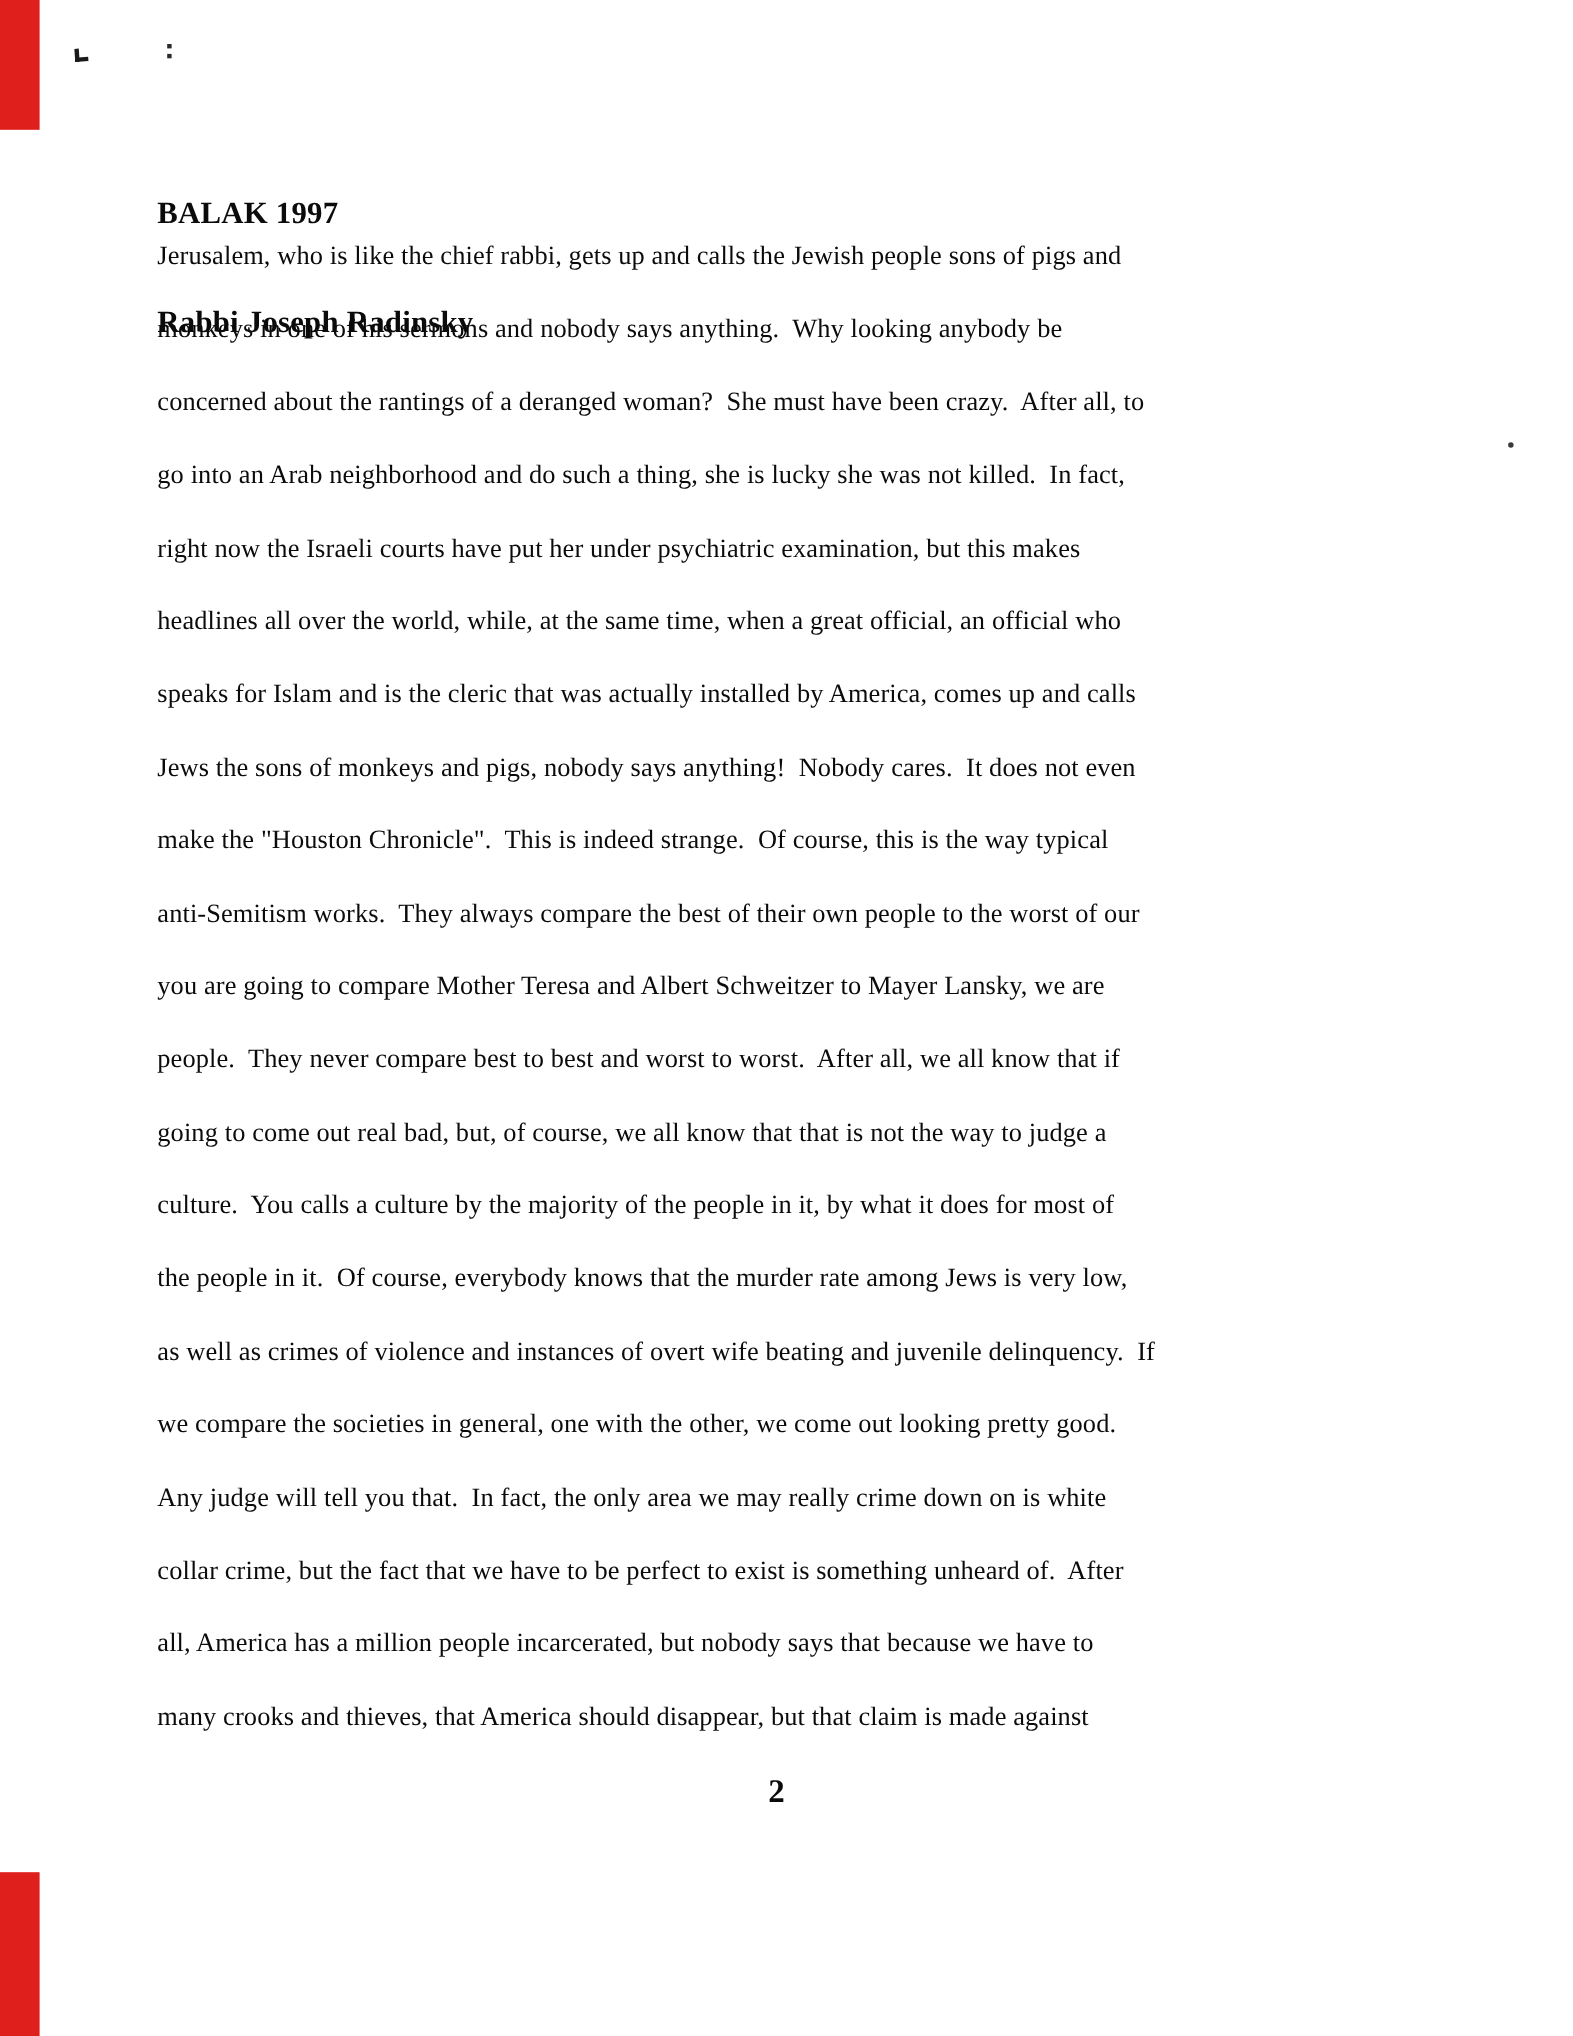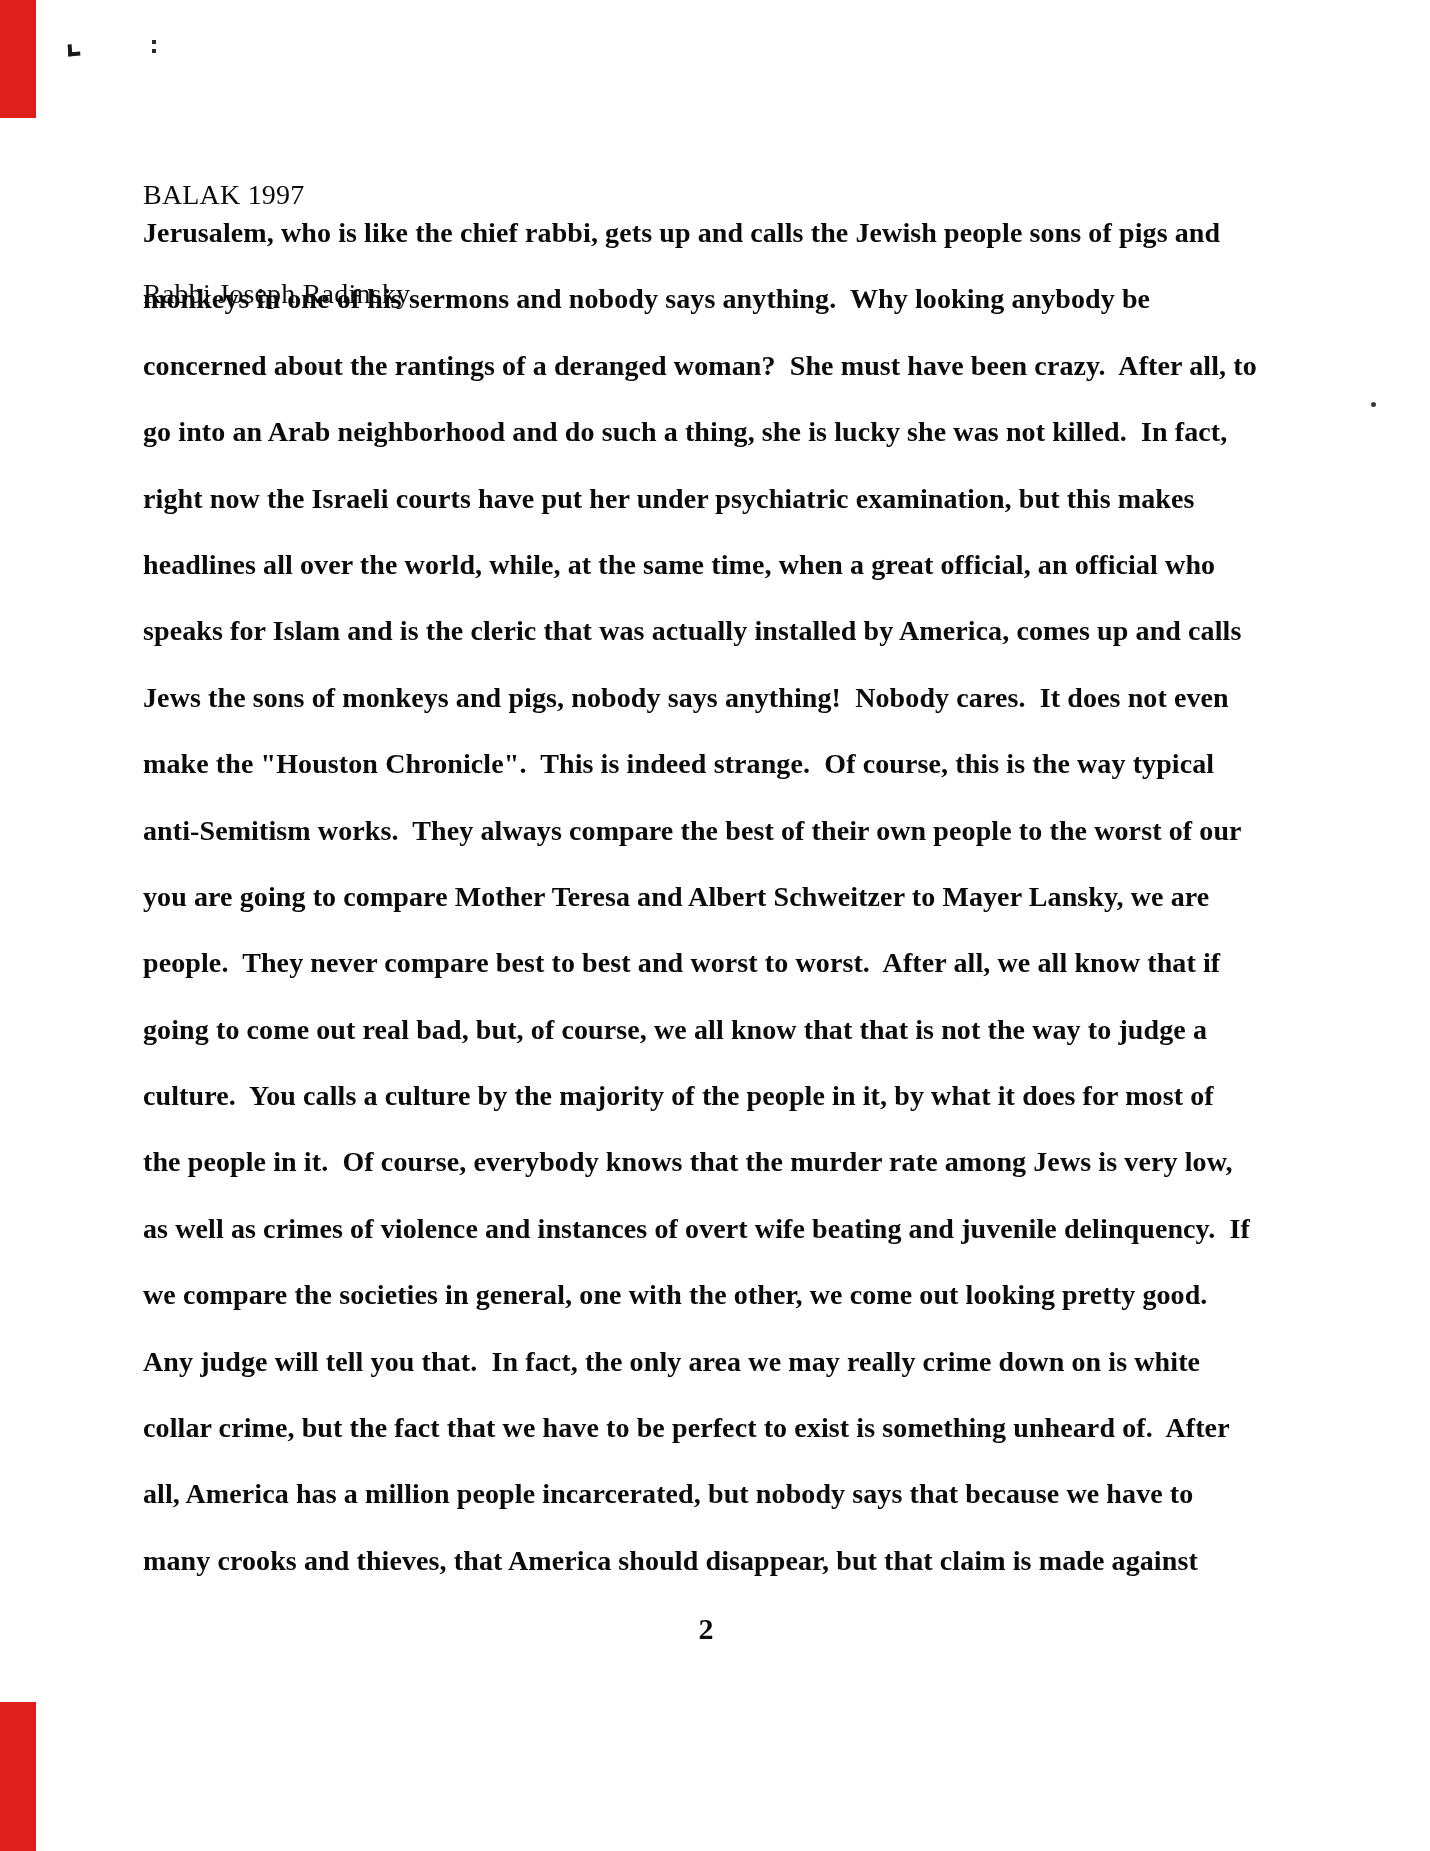--- a/index.html
+++ b/index.html
@@ -54,33 +54,33 @@
     width: 5px; height: 5px;
     border-radius: 50%;
     background: #3a3a3a;
   }
 
   .doc-header {
     position: absolute;
     left: 143px;
     top: 112px;
     font-size: 28px;
-    font-weight: normal;
+    font-weight: bold;
     line-height: 33px;
     white-space: pre;
     letter-spacing: 0.2px;
   }
 
   .doc-body {
     position: absolute;
     left: 143px;
     top: 200px;
     width: 1240px;
-    font-size: 28px;
-    font-weight: bold;
+    font-size: 24px;
+    font-weight: normal;
     letter-spacing: 0.1px;
   }
   .doc-body .text-line {
     white-space: pre;
     height: 66.4px;
     line-height: 66.4px;
   }
 
   .page-number {
     position: absolute;

